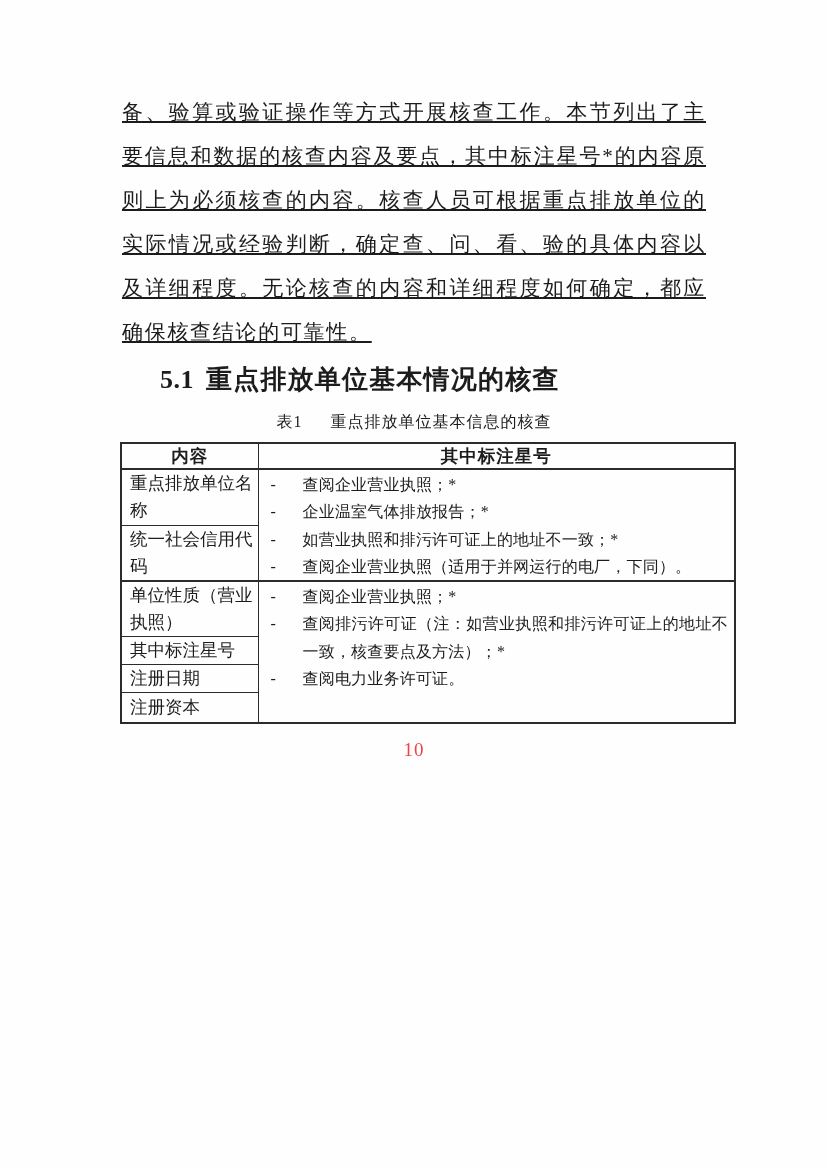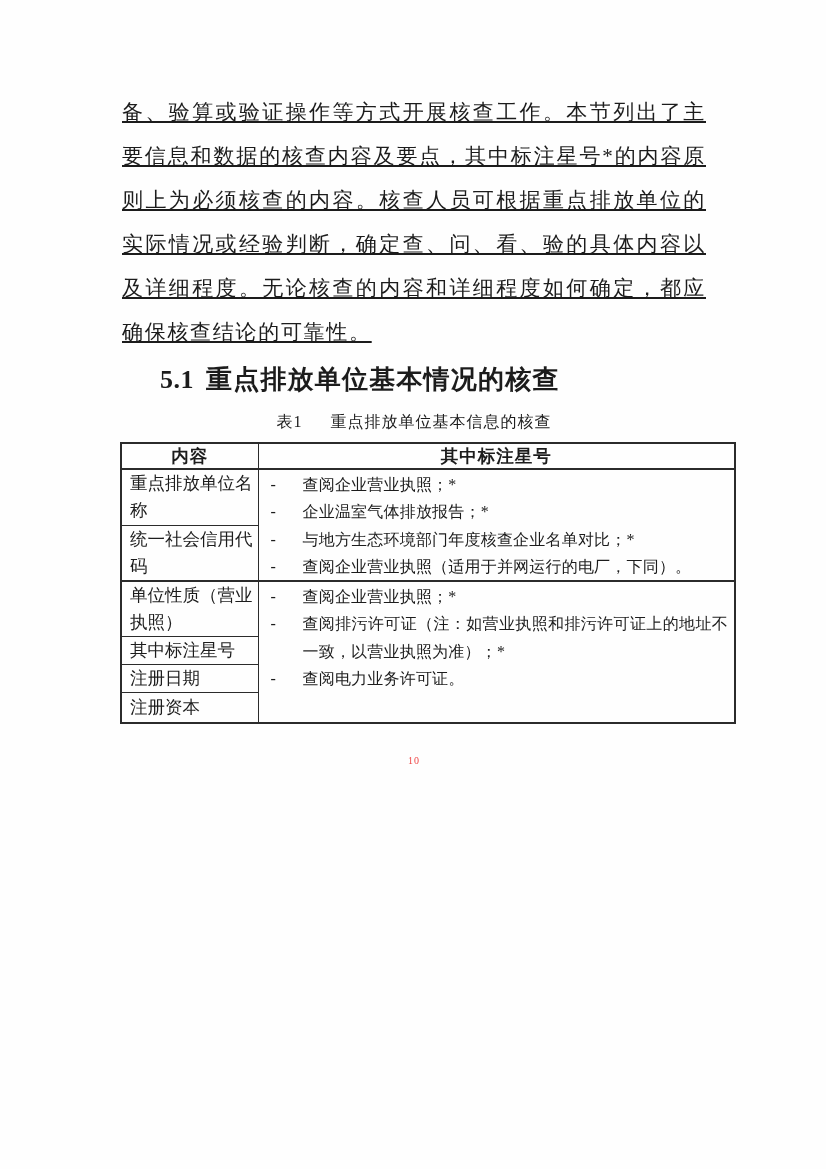--- a/index.html
+++ b/index.html
@@ -83,23 +83,23 @@
   }
   .doc-table td.thick, .doc-table tr.thick td { border-bottom: 2px solid #2b2b2b; }
   .bullet { display: flex; align-items: flex-start; }
   .bullet .dash { flex: none; width: 32px; }
   .bullet .btext { flex: 1; text-align: justify; text-justify: inter-ideograph; }
   tr.r-tall { height: 55px; }
   tr.r-med { height: 52px; }
   tr.r-short { height: 27px; }
   tr.r-last { height: 30px; }
   .page-number {
-    margin-top: 31px;
+    margin-top: 15px;
     text-align: center;
-    font-size: 10px;
+    font-size: 19px;
     letter-spacing: 1px;
     color: #ef4444;
   }
 </style>
 </head>
 <body>
 
 <div class="page">
   <div class="content">
 
@@ -134,41 +134,41 @@
             <div class="bullet">
               <span class="dash">-</span>
               <span class="btext">查阅企业营业执照；*</span>
             </div>
             <div class="bullet">
               <span class="dash">-</span>
               <span class="btext">企业温室气体排放报告；*</span>
             </div>
             <div class="bullet">
               <span class="dash">-</span>
-              <span class="btext">与地方生态环境部门年度核查企业名单对比；*</span>
+              <span class="btext">如营业执照和排污许可证上的地址不一致；*</span>
             </div>
             <div class="bullet">
               <span class="dash">-</span>
               <span class="btext">查阅企业营业执照（适用于并网运行的电厂，下同）。</span>
             </div>
           </td>
         </tr>
         <tr class="r-tall">
           <td class="cname thick">统一社会信用代码</td>
         </tr>
         <tr class="r-med">
           <td class="cname">单位性质（营业执照）</td>
           <td class="cmethods" rowspan="4">
             <div class="bullet">
               <span class="dash">-</span>
               <span class="btext">查阅企业营业执照；*</span>
             </div>
             <div class="bullet">
               <span class="dash">-</span>
-              <span class="btext">查阅排污许可证（注：如营业执照和排污许可证上的地址不一致，以营业执照为准）；*</span>
+              <span class="btext">查阅排污许可证（注：如营业执照和排污许可证上的地址不一致，核查要点及方法）；*</span>
             </div>
             <div class="bullet">
               <span class="dash">-</span>
               <span class="btext">查阅电力业务许可证。</span>
             </div>
           </td>
         </tr>
         <tr class="r-short">
           <td class="cname">其中标注星号</td>
         </tr>

